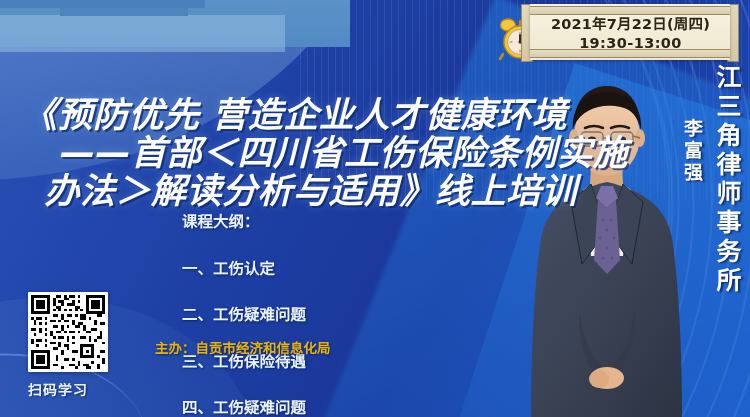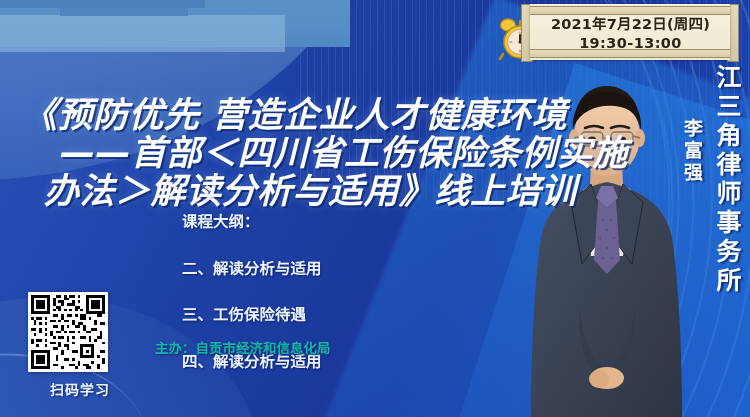--- a/index.html
+++ b/index.html
@@ -122,51 +122,51 @@
     font-family:"DejaVu Sans","Liberation Sans",sans-serif;
     font-weight:700;font-style:italic;
     font-size:35px;line-height:38px;
     letter-spacing:.5px;
     text-shadow:2px 2px 0 rgba(12,40,110,.75),0 0 10px rgba(150,200,255,.35);
     white-space:nowrap;
     margin-top:44px;
   }
   .title .l1{text-align:left;}
   .title .l2{text-align:center;padding-left:38px;}
-  .title .l3{text-align:left;padding-left:22px;}
+  .title .l3{text-align:right;padding-left:22px;}
 
   
   .outline{
     position:absolute;left:182px;top:186px;
     color:#eaf3ff;
     font-family:"DejaVu Sans","Liberation Sans",sans-serif;
     font-size:15.5px;font-weight:700;line-height:20.5px;
     text-shadow:1px 1px 2px rgba(8,30,90,.85);
   }
   .outline .item{white-space:nowrap;margin-top:26px;}
 
   
   .orgs{
     position:absolute;left:155px;top:337px;
-    color:#14b8a6;
+    color:#eab308;
     font-family:"DejaVu Sans","Liberation Sans",sans-serif;
     font-size:13.5px;font-weight:700;line-height:22px;
     text-shadow:1px 1px 2px rgba(8,30,90,.8);
   }
   .orgs div{white-space:nowrap;}
 
   
   .qr-block{position:absolute;left:28px;top:292px;width:82px;}
   .qr-box{
     width:80px;height:80px;background:#fff;padding:0;
     box-shadow:0 1px 4px rgba(0,0,0,.35);
     display:block;
   }
   .qr-caption{
-    margin-top:7px;text-align:right;color:#eef5ff;
+    margin-top:7px;text-align:left;color:#eef5ff;
     font-family:"DejaVu Sans","Liberation Sans",sans-serif;
     font-size:14px;font-weight:700;letter-spacing:1px;
     text-shadow:1px 1px 2px rgba(8,30,90,.8);
   }
 
   
   .speaker{position:absolute;left:519px;right:0;bottom:0;top:78px;width:175px;}
   .speaker svg{display:block;}
 
   
@@ -328,23 +328,24 @@
   </div>
 
   <div class="title">
     <div class="l1">《预防优先  营造企业人才健康环境</div>
     <div class="l2">——首部＜四川省工伤保险条例实施</div>
     <div class="l3">办法＞解读分析与适用》线上培训</div>
   </div>
 
   <div class="outline">
     <div class="item">课程大纲：</div>
-    <div class="item">二、解读分析与适用</div>
+    <div class="item">一、工伤认定</div>
+    <div class="item">二、工伤疑难问题</div>
     <div class="item">三、工伤保险待遇</div>
-    <div class="item">四、解读分析与适用</div>
+    <div class="item">四、工伤疑难问题</div>
   </div>
 
   <div class="orgs">
     <div>主办：自贡市经济和信息化局</div>
   </div>
 
   <div class="qr-block">
     <svg class="qr-box" viewBox="0 0 29 29" shape-rendering="crispEdges">
       <rect width="29" height="29" fill="#ffffff"></rect>
       <g fill="#000000">

